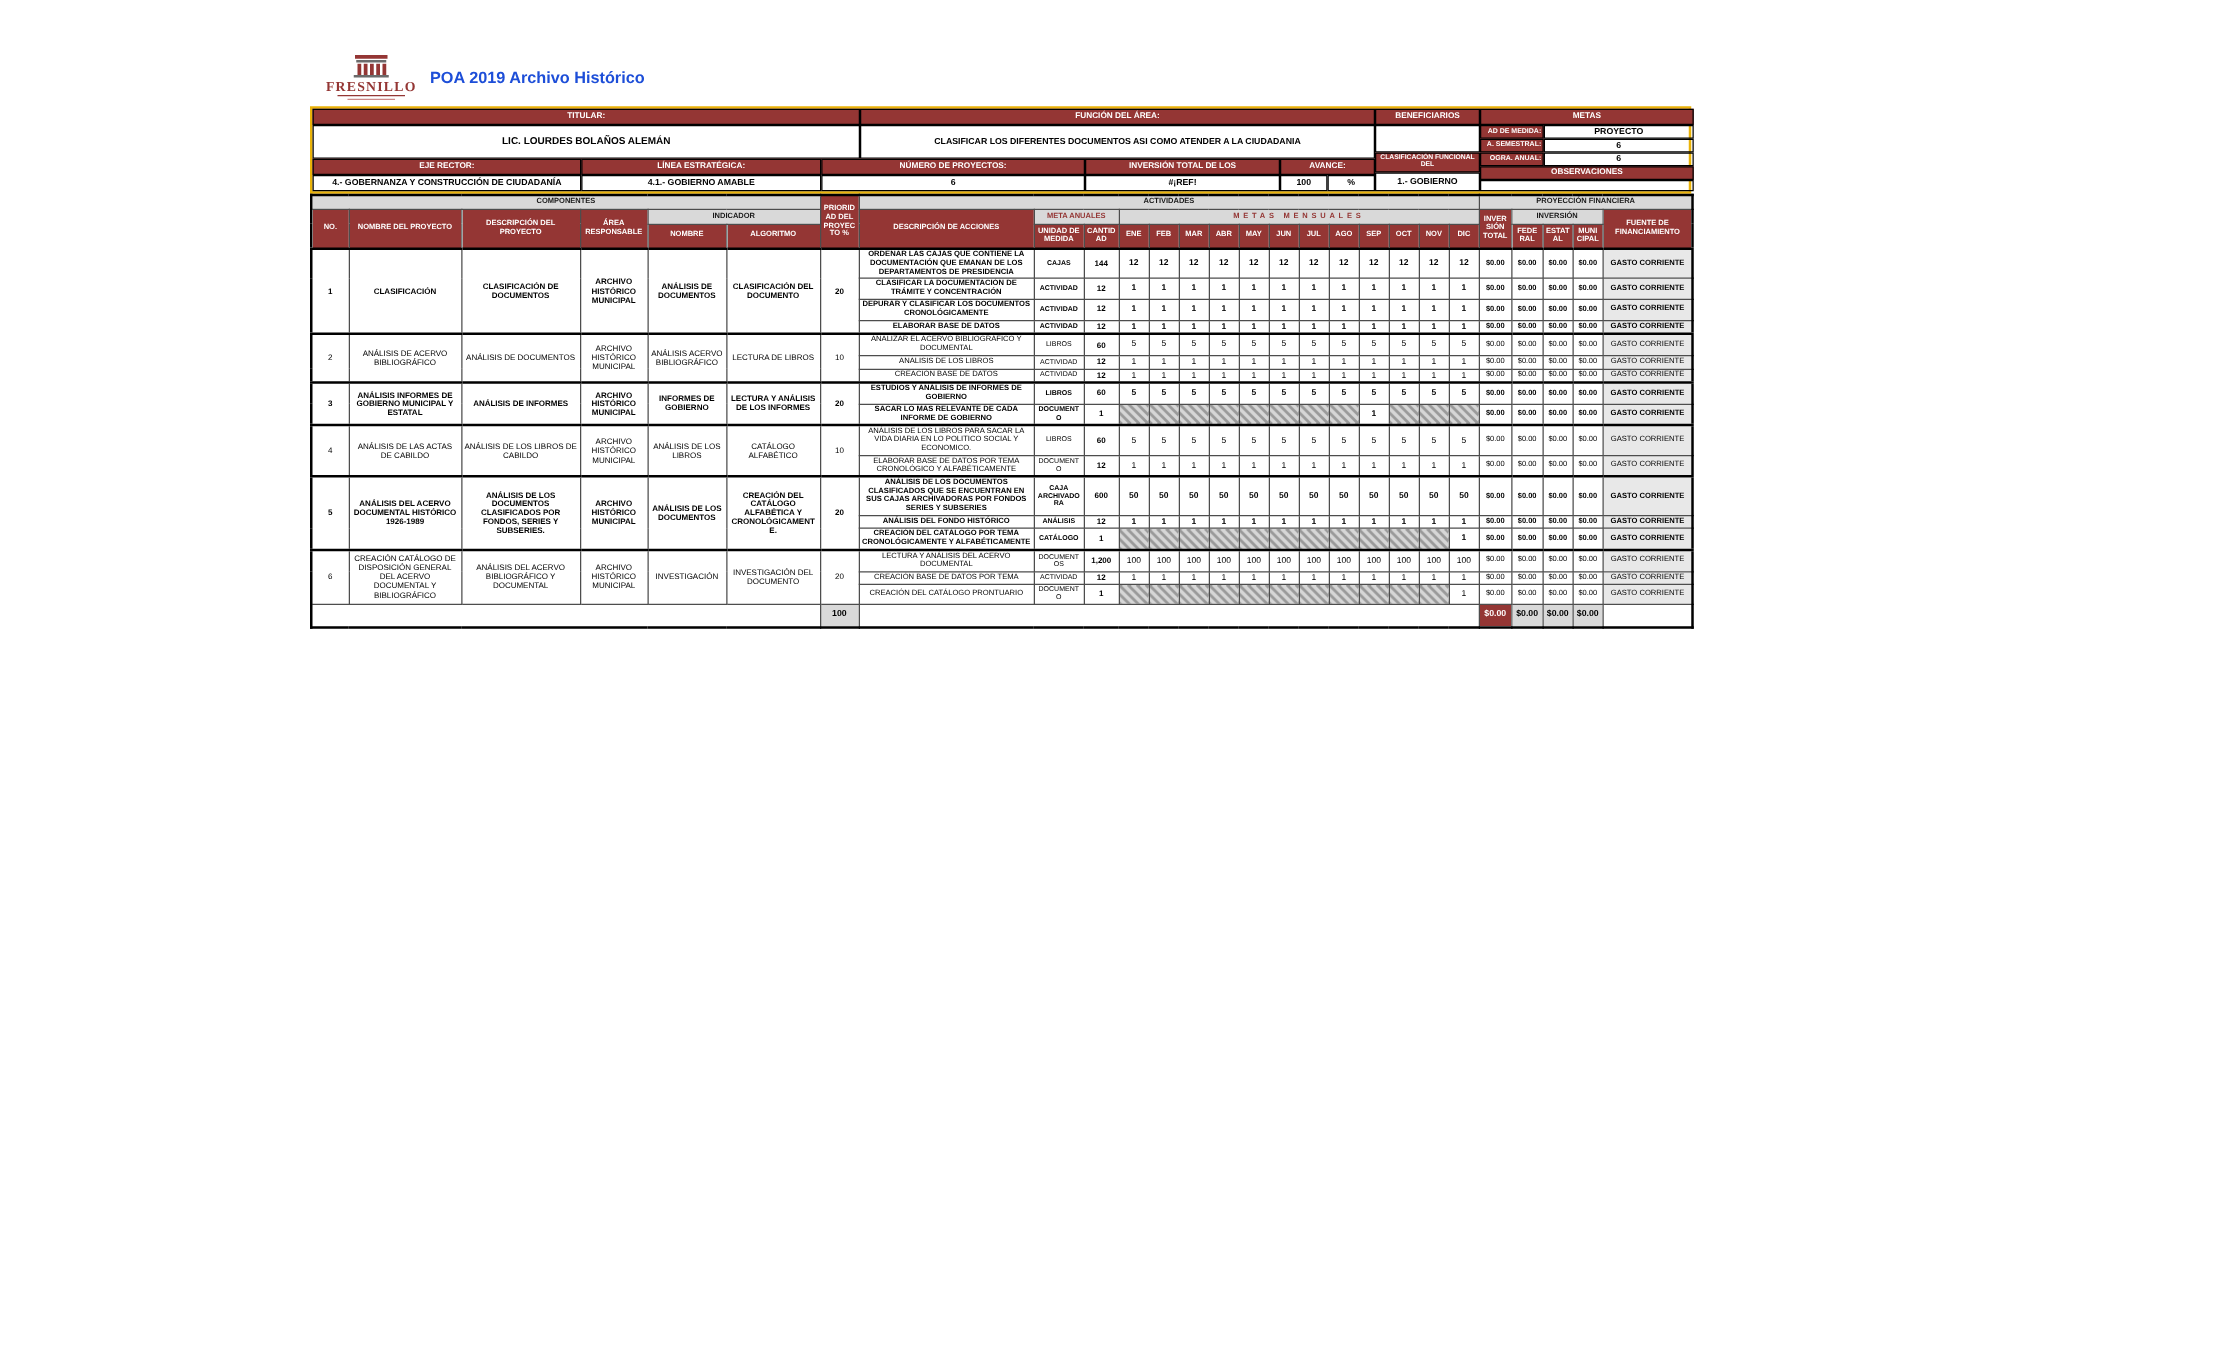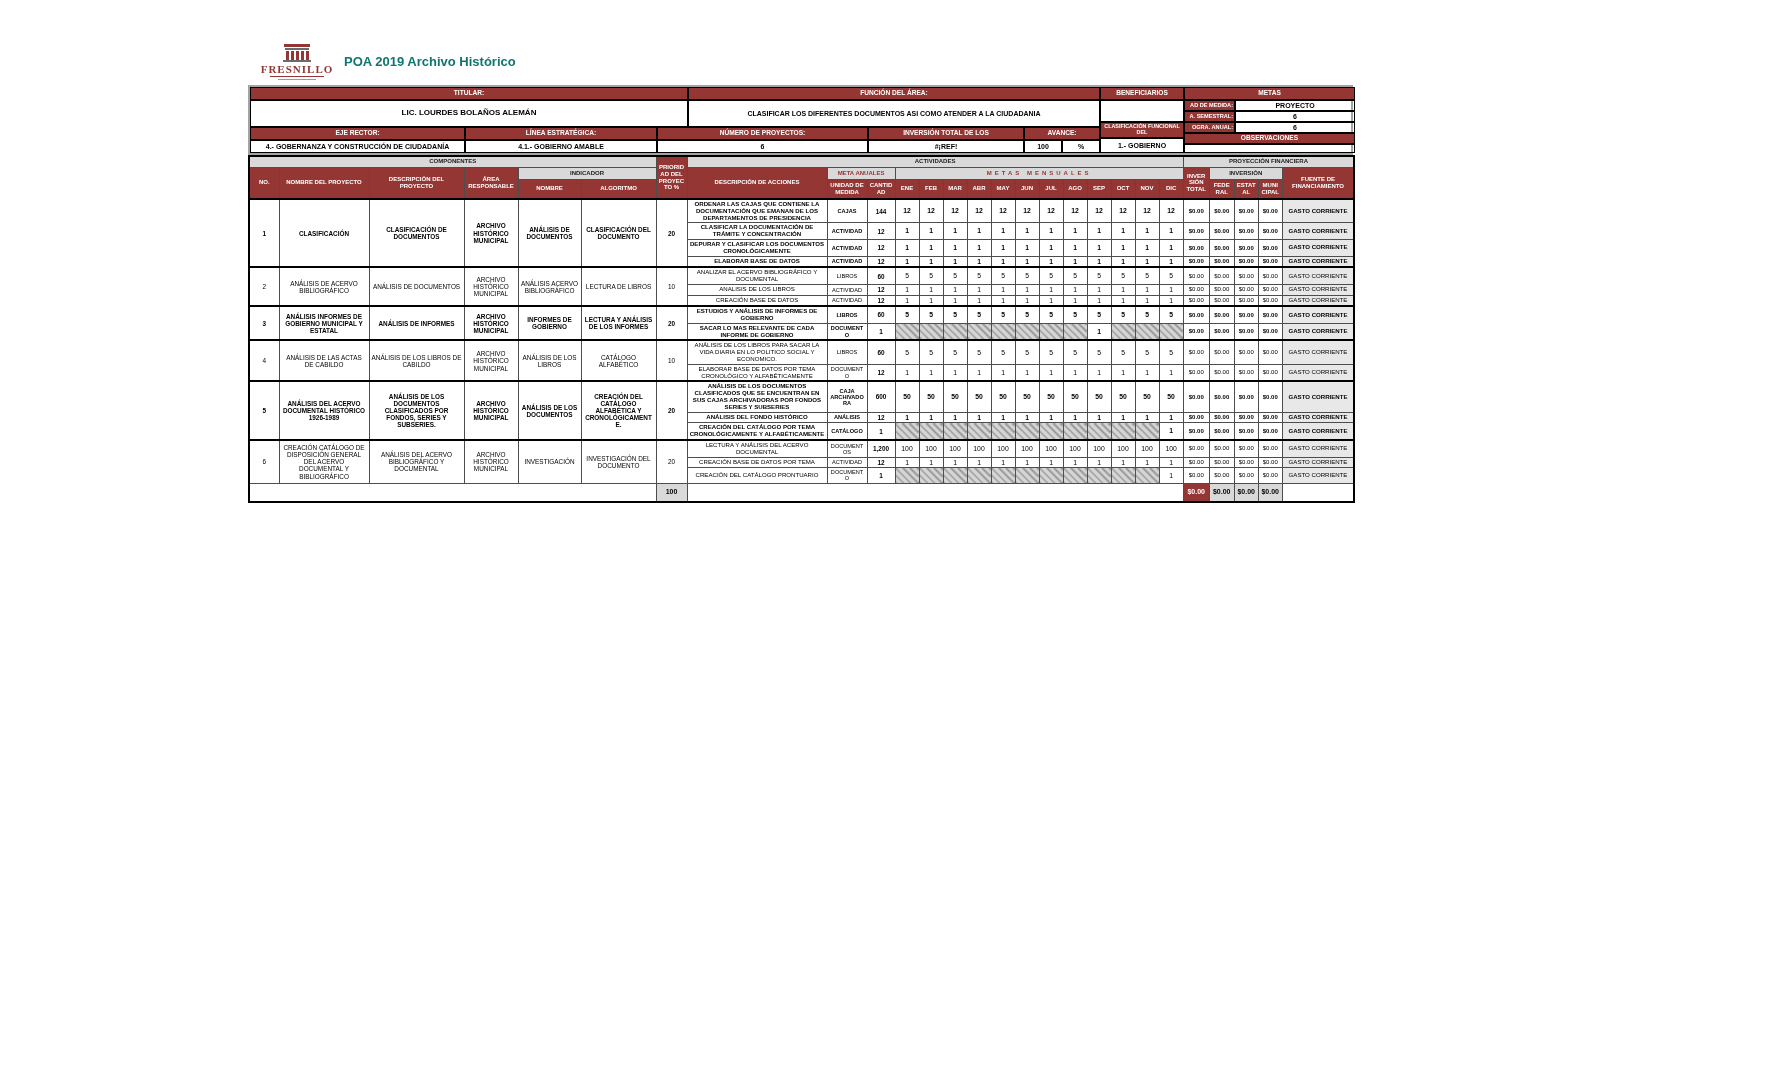--- a/index.html
+++ b/index.html
@@ -1,22 +1,22 @@
 <!DOCTYPE html>
 <html><head>
 <meta charset="utf-8">
 <style>
   html,body{margin:0;padding:0;background:#fff;width:1792px;height:1088px;
     font-family:"Liberation Sans",sans-serif;color:#000;}
   .sheet{position:absolute;left:248px;top:42px;width:1214px;}
   .brandrow{position:relative;height:43px;}
   .logo{position:absolute;left:8px;top:0;}
-  .doc-title{position:absolute;left:96px;top:12px;font-size:13px;font-weight:bold;color:#0f766e;}
+  .doc-title{position:absolute;left:96px;top:12px;font-size:13px;font-weight:bold;color:#1d4ed8;}
   
-  .infoblock{display:flex;width:1105px;border:2px solid #a3a3a3;box-sizing:border-box;}
+  .infoblock{display:flex;width:1105px;border:2px solid #eab308;box-sizing:border-box;}
   .infoblock *{box-sizing:border-box;}
   .col{display:flex;flex-direction:column;}
   .hrow{display:flex;}
   .hc{border:1px solid #000;display:flex;align-items:center;justify-content:center;
       text-align:center;overflow:hidden;line-height:1.05;padding:0 2px;}
   .maroon{background:#943634;color:#fff;font-weight:bold;}
   .lbl{font-size:6.6px;}
   .val{font-weight:bold;font-size:7px;}
   .val-big{font-weight:bold;font-size:8px;}
   .tiny{font-size:5.4px;}

